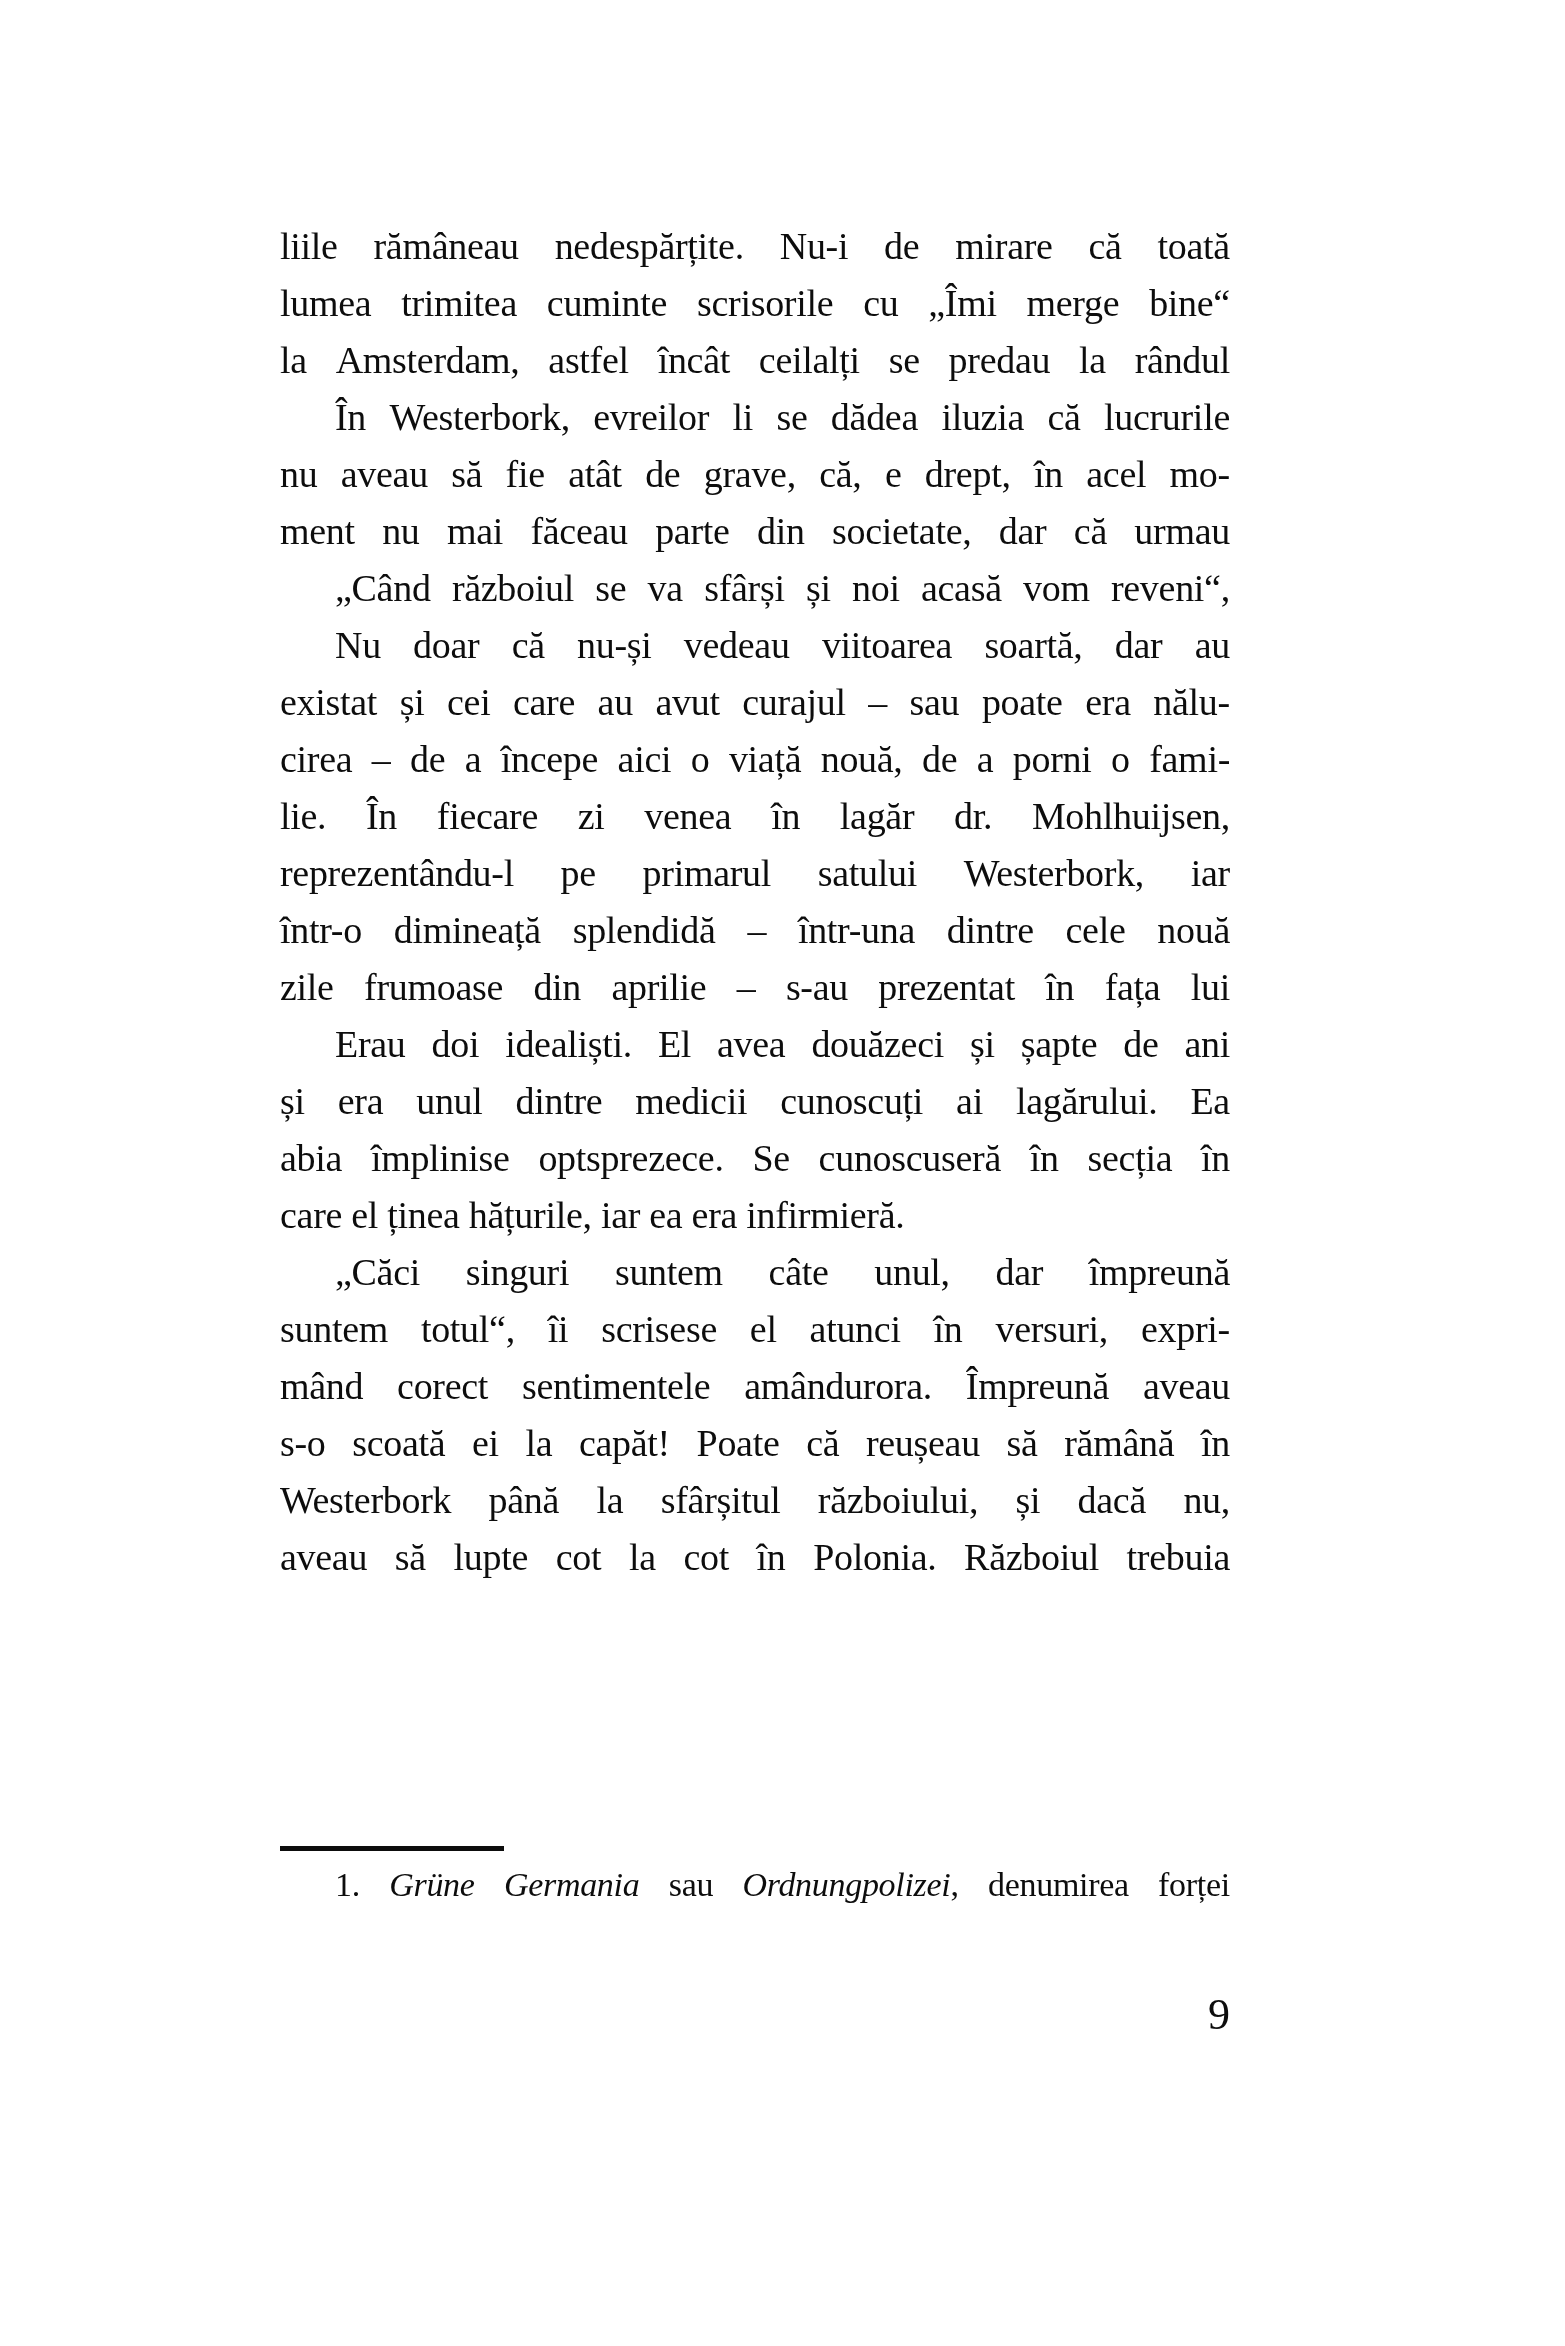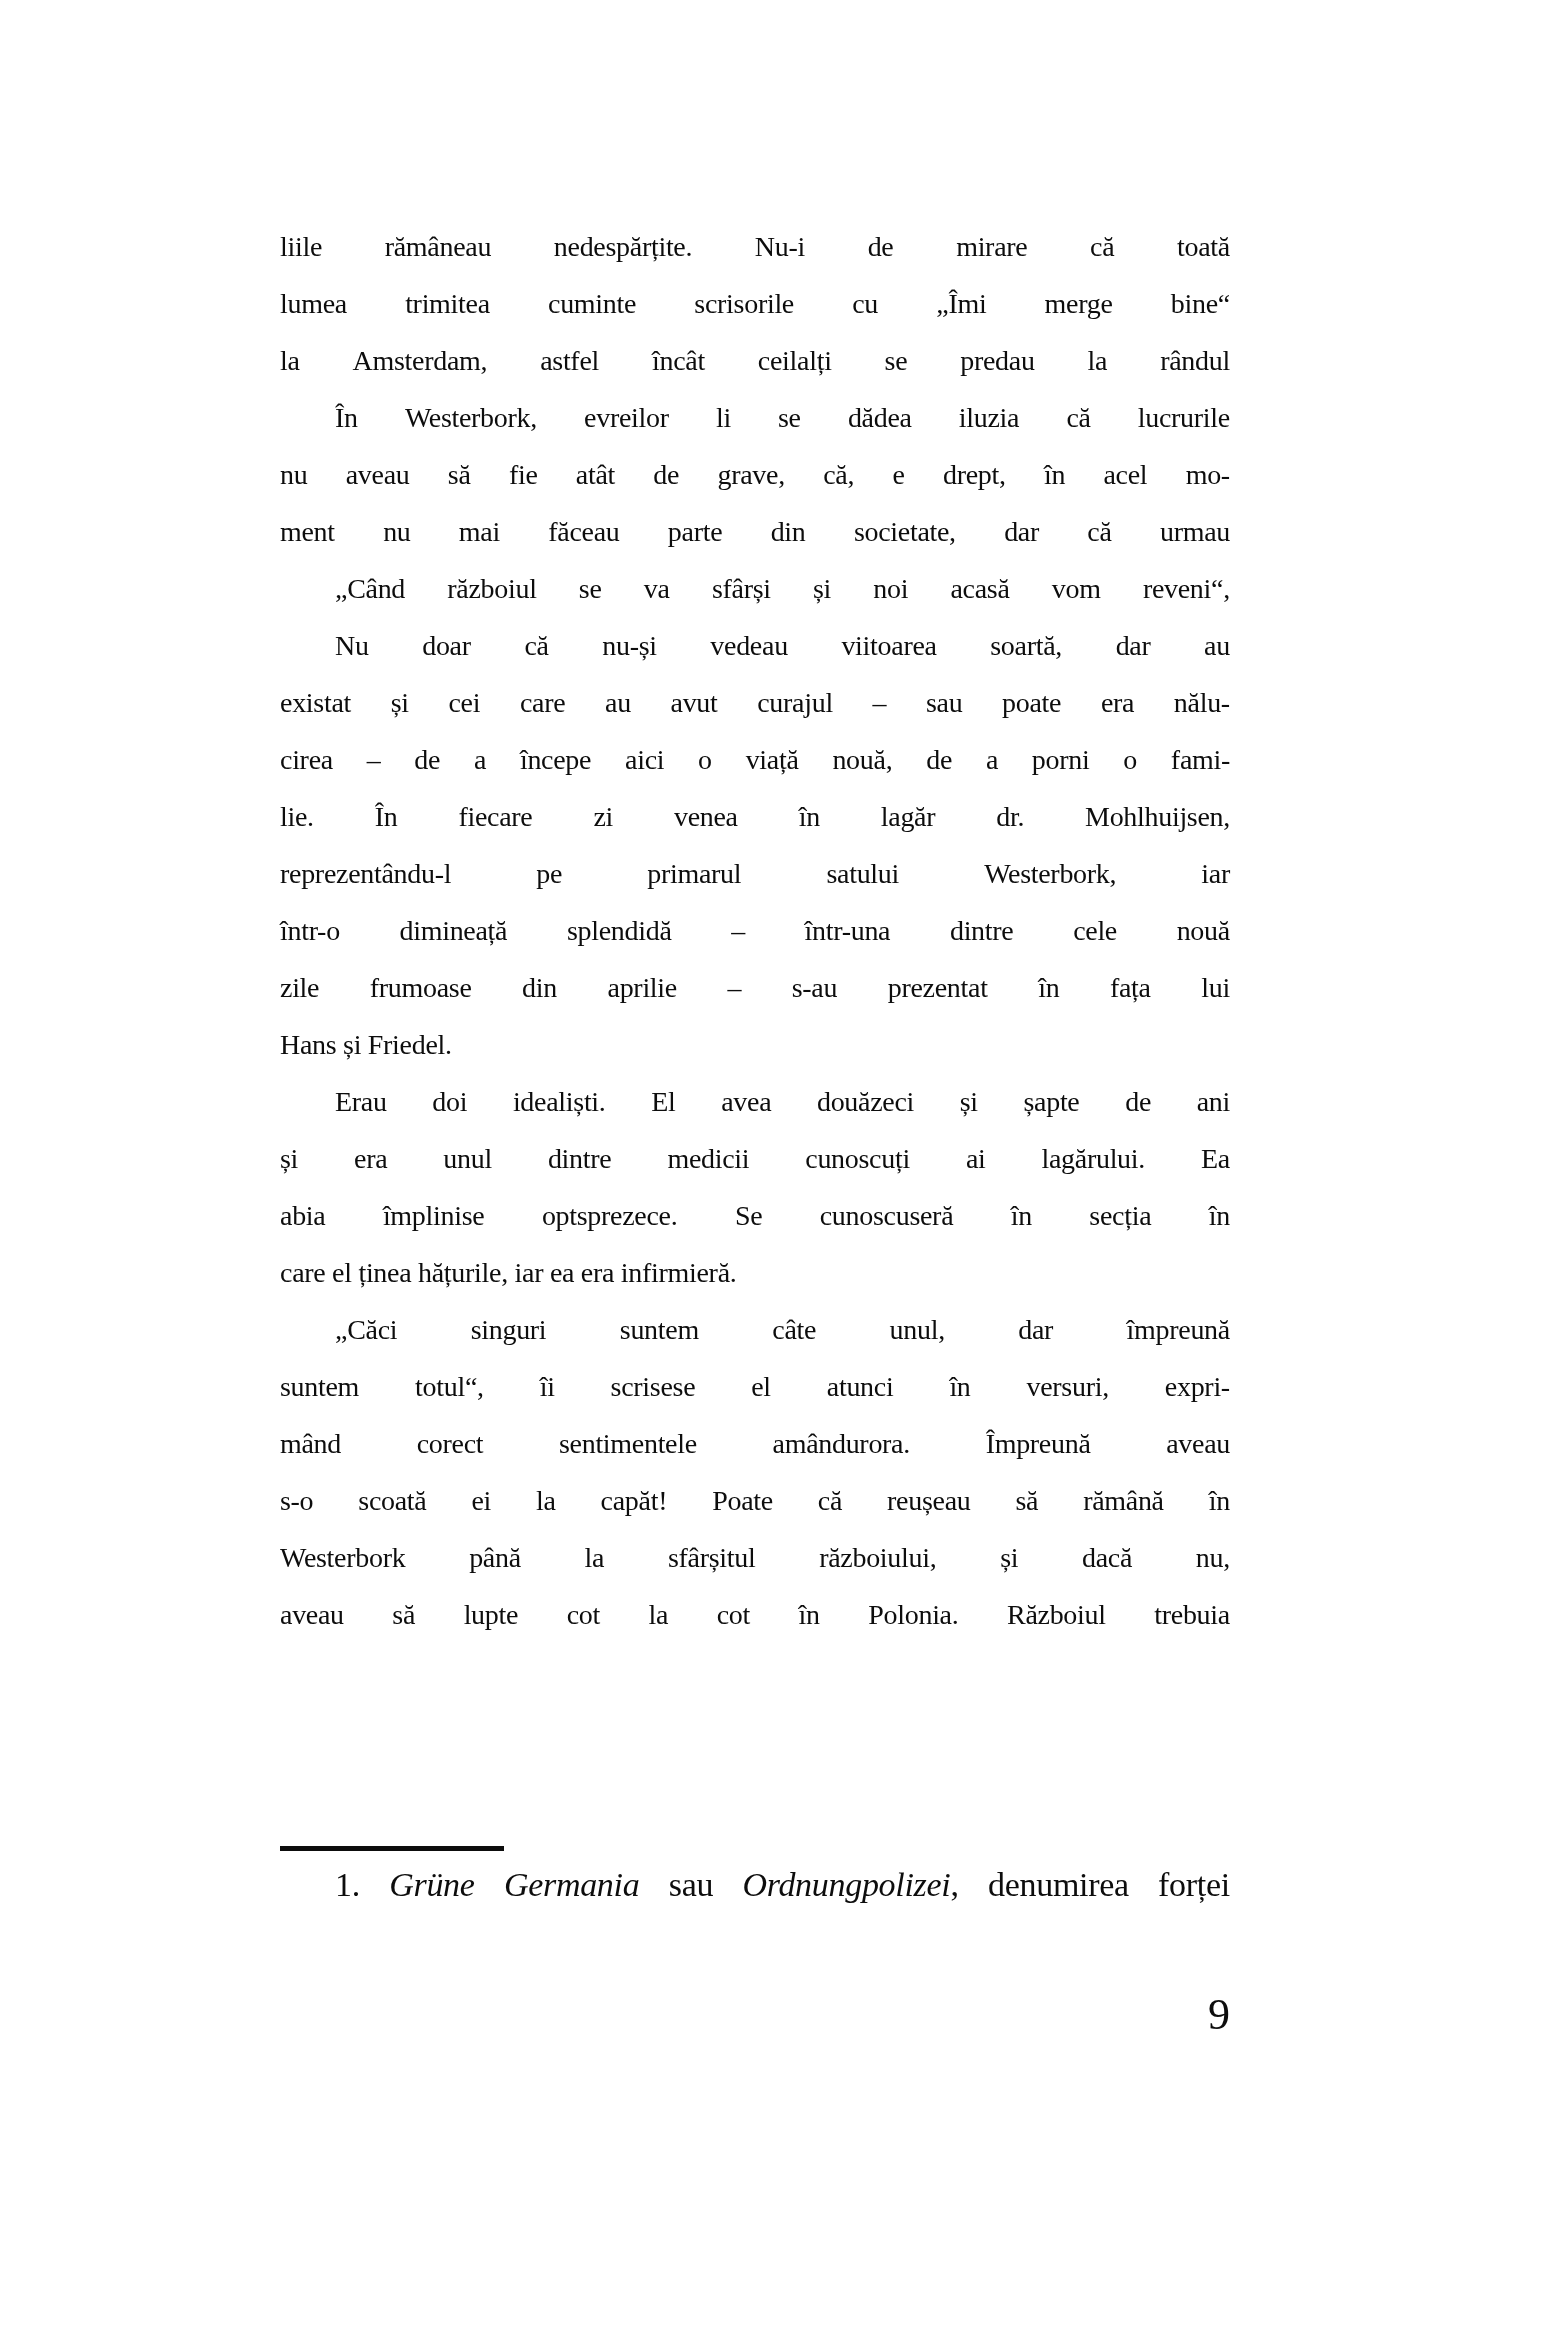--- a/index.html
+++ b/index.html
@@ -14,21 +14,21 @@
     background: #ffffff;
     color: #0d0d0d;
     font-family: "Liberation Serif", "DejaVu Serif", serif;
     overflow: hidden;
   }
   .body-text {
     position: absolute;
     left: 280px;
     top: 218px;
     width: 950px;
-    font-size: 28px;
+    font-size: 38px;
     line-height: 57px;
     letter-spacing: -0.3px;
   }
   .line {
     height: 57px;
     white-space: nowrap;
   }
   .line.just {
     display: flex;
     justify-content: space-between;
@@ -234,21 +234,20 @@
         <span class="tok"><span class="r">frumoase</span></span>
         <span class="tok"><span class="r">din</span></span>
         <span class="tok"><span class="r">aprilie</span></span>
         <span class="tok"><span class="r">–</span></span>
         <span class="tok"><span class="r">s-au</span></span>
         <span class="tok"><span class="r">prezentat</span></span>
         <span class="tok"><span class="r">în</span></span>
         <span class="tok"><span class="r">fața</span></span>
         <span class="tok"><span class="r">lui</span></span>
       </div>
-      <div class="line"><span class="r">Hans și Friedel.</span></div>
       <div class="line just indent">
         <span class="tok"><span class="r">Erau</span></span>
         <span class="tok"><span class="r">doi</span></span>
         <span class="tok"><span class="r">idealiști.</span></span>
         <span class="tok"><span class="r">El</span></span>
         <span class="tok"><span class="r">avea</span></span>
         <span class="tok"><span class="r">douăzeci</span></span>
         <span class="tok"><span class="r">și</span></span>
         <span class="tok"><span class="r">șapte</span></span>
         <span class="tok"><span class="r">de</span></span>

